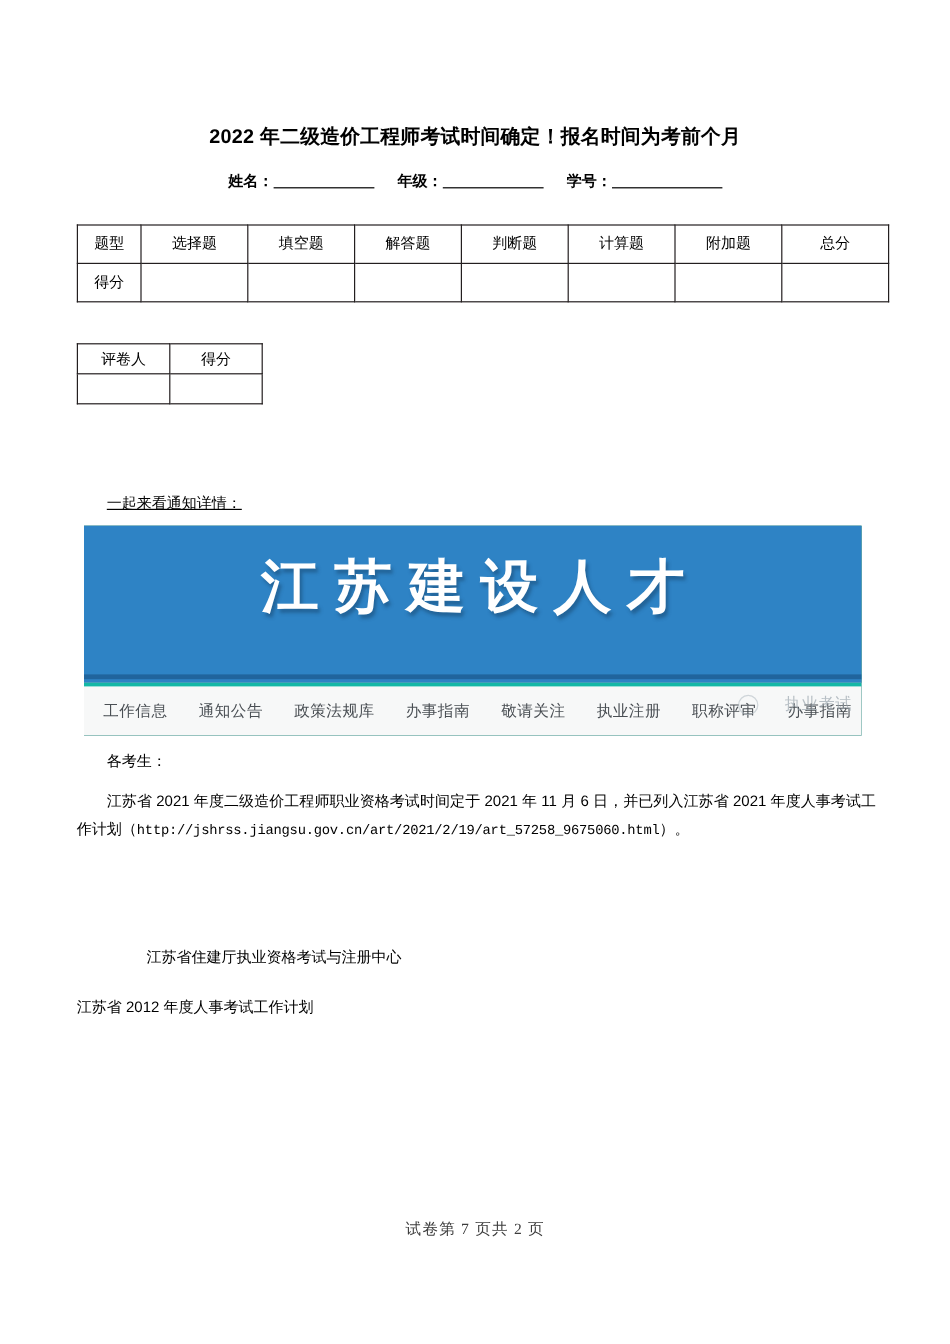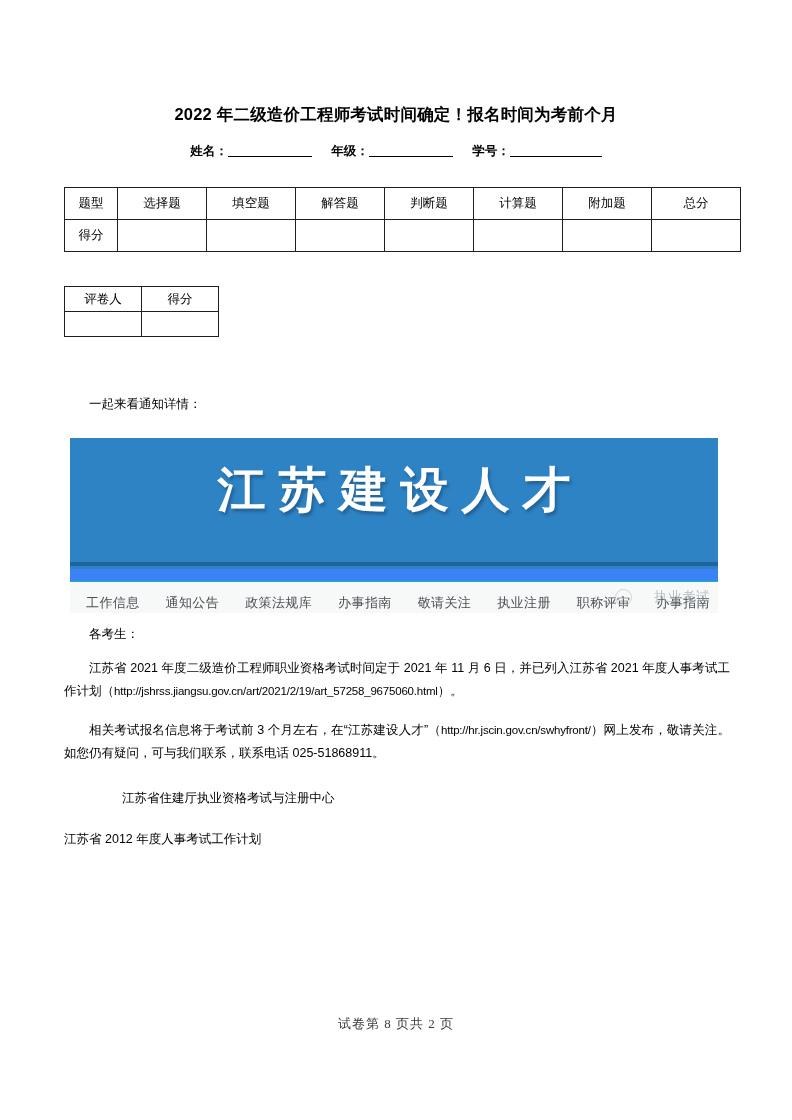--- a/index.html
+++ b/index.html
@@ -90,44 +90,44 @@
   
   .body-text {
     position: absolute;
     left: 64px;
     width: 666px;
     font-size: 12.5px;
     line-height: 1.85;
     text-align: justify;
   }
   #para-intro { top: 355px; }
-  #para-lead  { top: 393px; padding-left: 25px; }
+  #para-lead  { top: 408px; padding-left: 25px; text-decoration: underline; }
   .mono-url {
-    font-family: Liberation Sans, sans-serif;
+    font-family: Liberation Mono, monospace;
     font-size: 11.5px;
     letter-spacing: -0.2px;
   }
   .indent2 { padding-left: 25px; }
 
   #para-dear      { top: 623px; padding-left: 25px; }
   #para-notice    { top: 657px; }
   #para-register  { top: 719px; }
   #sign-org       { top: 787px; padding-left: 58px; }
   #sign-date      { top: 806px; padding-left: 58px; }
   #sign-plan      { top: 828px; }
 
   
   .banner-shot {
     position: absolute;
     left: 70px;
     top: 438px;
     width: 648px;
     height: 175px;
     overflow: hidden;
-    background: #3b82f6;
+    background: #0f766e;
   }
   .banner-blue {
     position: absolute;
     left: 0;
     top: 0;
     width: 648px;
     height: 131px;
     background: #2e83c5;
   }
   .banner-strip {
@@ -154,23 +154,22 @@
     text-shadow: 2px 3px 3px rgba(20,60,95,0.45);
     white-space: nowrap;
   }
   .banner-navbar {
     position: absolute;
     left: 0;
     top: 131px;
     width: 648px;
     height: 44px;
     background: #f7f8f8;
-    border-top: 1px solid #14b8a6;
+    border-top: 3px solid #14b8a6;
     box-sizing: border-box;
-    margin-top: 12px;
   }
   .banner-nav-list {
     position: absolute;
     left: 16px;
     top: 12px;
     width: 624px;
     display: flex;
     justify-content: space-between;
     align-items: center;
     white-space: nowrap;
@@ -288,22 +287,19 @@
       <div class="banner-watermark">执业考试</div>
     </div>
   </div>
 
   <div class="body-text" id="para-dear">各考生：</div>
 
   <div class="body-text" id="para-notice">
     <span class="indent2">江苏省 2021 年度二级造价工程师职业资格考试时间定于 2021 年 11 月 6 日，并已列入江苏省 2021 年度人事考试工作计划（</span><span class="mono-url">http://jshrss.jiangsu.gov.cn/art/2021/2/19/art_57258_9675060.html</span><span>）。</span>
   </div>
 
-  <div class="body-text" id="para-register">
-    <span class="indent2">相关考试报名信息将于考试前 3 个月左右，在“江苏建设人才”（</span><span class="mono-url">http://hr.jscin.gov.cn/swhyfront/</span><span>）网上发布，敬请关注。如您仍有疑问，可与我们联系，联系电话 025-51868911。</span>
-  </div>
 
   <div class="body-text" id="sign-org">江苏省住建厅执业资格考试与注册中心</div>
   <div class="body-text" id="sign-plan">江苏省 2012 年度人事考试工作计划</div>
 
-  <div class="footer-note">试卷第 8 页共 2 页</div>
+  <div class="footer-note">试卷第 7 页共 2 页</div>
 
 </div>
 
 </body></html>

